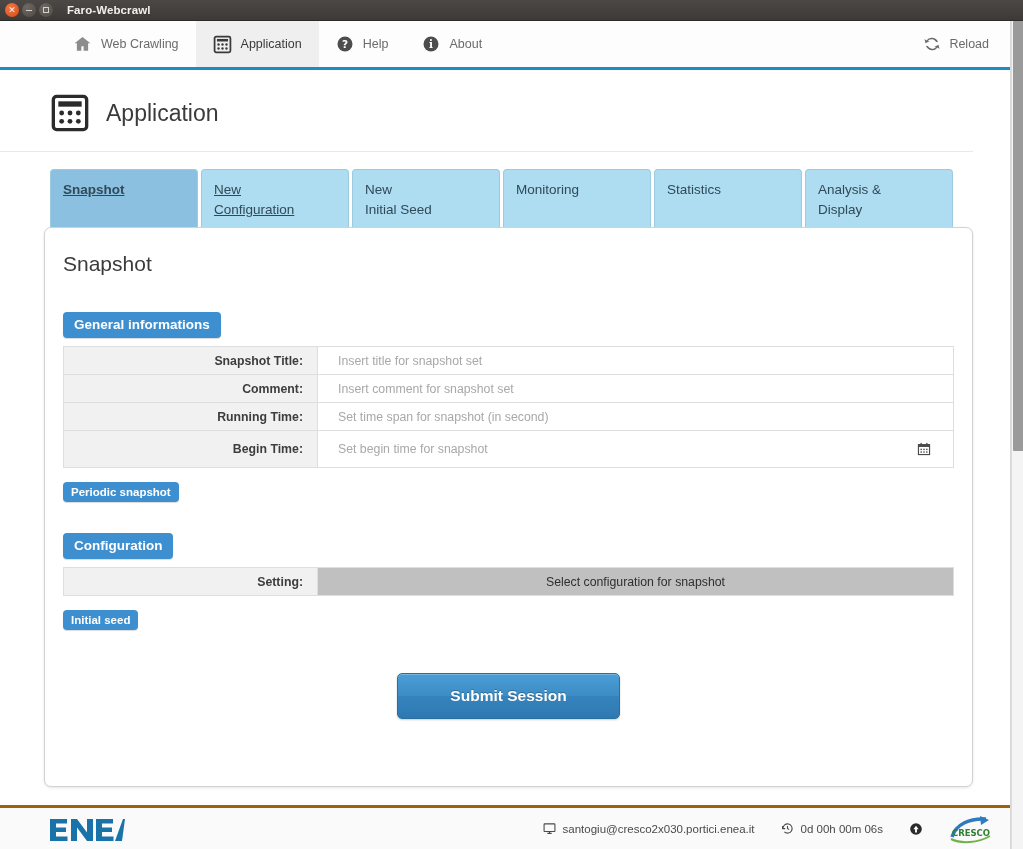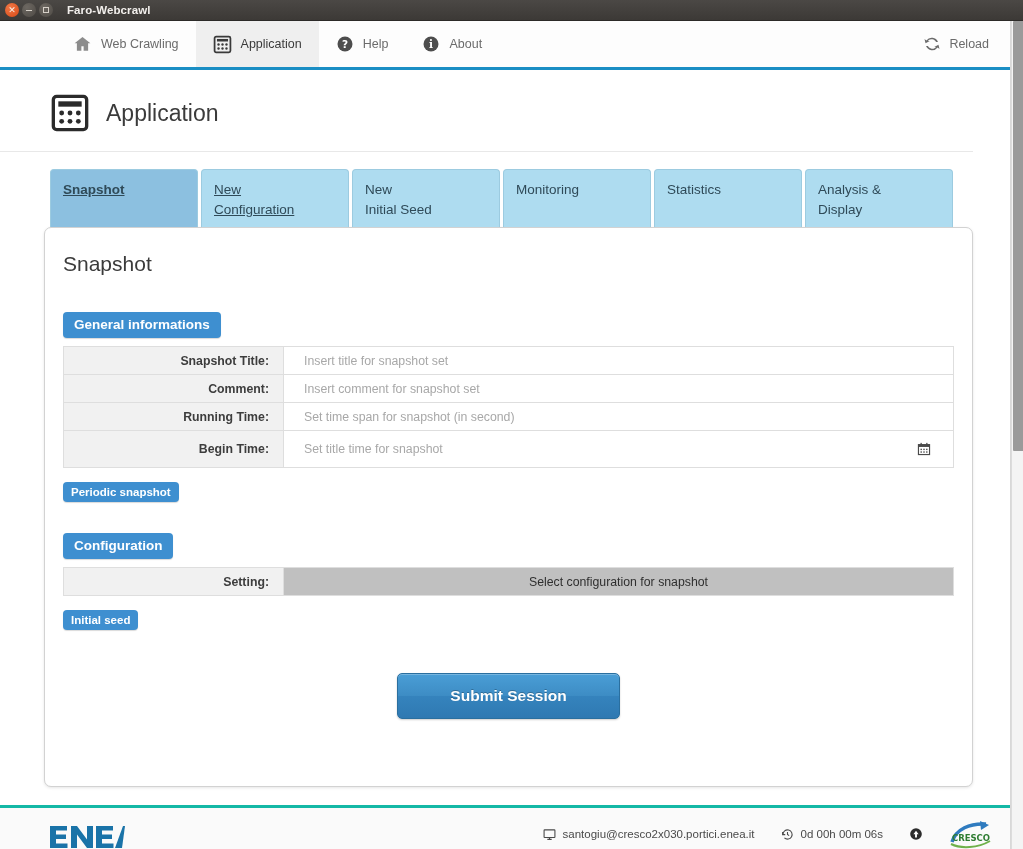--- a/index.html
+++ b/index.html
@@ -150,21 +150,21 @@
 
   
   .rows { border: 1px solid #dedede; border-bottom: none; margin: 0 2px 0 2px; }
   .frow {
     display: flex;
     align-items: stretch;
     border-bottom: 1px solid #dedede;
     min-height: 28px;
   }
   .flabel {
-    width: 220px;
+    width: 254px;
     background: #f1f1f1;
     border-right: 1px solid #dedede;
     display: flex; align-items: center; justify-content: flex-end;
     padding: 6px 14px 6px 8px;
     font-size: 12.3px; font-weight: bold; color: #3d3d3d;
     white-space: nowrap;
   }
   .finput {
     flex: 1;
     display: flex; align-items: center;
@@ -205,22 +205,22 @@
     box-shadow: 0 1px 2px rgba(0,0,0,.2), inset 0 1px 0 rgba(255,255,255,.25);
     text-shadow: 0 -1px 0 rgba(0,0,0,.25);
   }
 
   
   .footer {
     position: absolute;
     left: 0; right: 12px; bottom: 0;
     height: 44px;
     background: #fafafa;
-    border-top: 3px solid #14b8a6;
-    display: flex; align-items: flex-end;
+    border-top: 3px solid #a16207;
+    display: flex; align-items: center;
   }
   .enea {
     margin-left: 48px;
     display: flex; align-items: center;
   }
   .footright {
     margin-left: auto;
     display: flex; align-items: center; gap: 26px;
     padding-right: 18px;
     font-size: 11.5px; color: #4a4a4a;
@@ -389,21 +389,21 @@
         </div>
 
         <div class="frow">
           <div class="flabel">Running Time:</div>
           <div class="finput">Set time span for snapshot (in second)</div>
         </div>
 
         <div class="frow">
           <div class="flabel">Begin Time:</div>
           <div class="finput tall">
-            <span>Set title time for snapshot</span>
+            <span>Set begin time for snapshot</span>
             <span class="cal-wrap">
               <svg width="14" height="14" viewBox="0 0 24 24" fill="#4a4a4a">
                 <rect x="2.5" y="4.5" width="19" height="17" fill="none" stroke="#4a4a4a" stroke-width="2"></rect>
                 <rect x="2.5" y="4.5" width="19" height="4"></rect>
                 <rect x="6" y="1.5" width="2.2" height="4.5"></rect>
                 <rect x="15.8" y="1.5" width="2.2" height="4.5"></rect>
                 <rect x="6" y="11.5" width="2.4" height="2.4"></rect>
                 <rect x="10.8" y="11.5" width="2.4" height="2.4"></rect>
                 <rect x="15.6" y="11.5" width="2.4" height="2.4"></rect>
                 <rect x="6" y="16" width="2.4" height="2.4"></rect>

